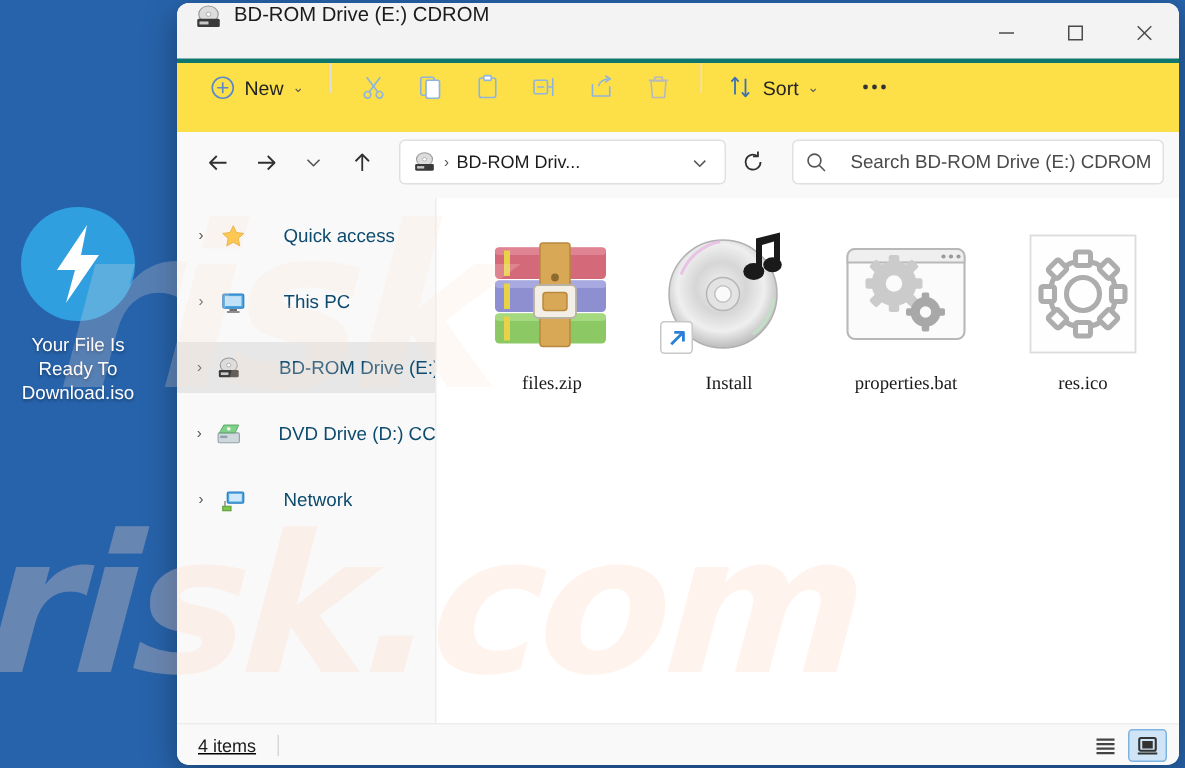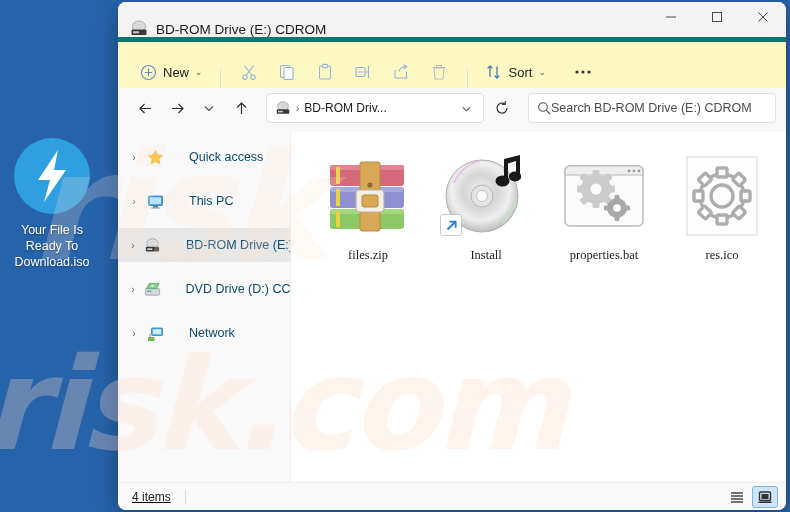--- a/index.html
+++ b/index.html
@@ -84,44 +84,44 @@
     display: flex;
     flex-direction: column;
     z-index: 20;
   }
 
   
   .titlebar {
     height: 40px;
     background: #f3f3f3;
     display: flex;
-    align-items: flex-end;
+    align-items: flex-start;
     flex: 0 0 40px;
-    border-bottom: 5px solid #0f766e;
+    border-bottom: 3px solid #0f766e;
   }
   .titlebar .tb-icon { margin-left: 12px; width: 18px; height: 18px; display:block; }
   .titlebar .tb-title {
     margin-left: 8px;
     font-size: 13.5px;
     color: #1b1b1b;
   }
   .titlebar .spacer { flex: 1; }
   .wbtn {
     width: 46px; height: 40px;
     display: flex; align-items: center; justify-content: center;
     color: #4a4a4a;
   }
 
   
   .toolbar {
     height: 46px;
     flex: 0 0 46px;
-    background: #fef9c3;
-    display: flex;
-    align-items: flex-end;
+    background: #fde047;
+    display: flex;
+    align-items: flex-start;
     padding: 0 14px;
   }
   .tb-item {
     height: 32px;
     display: flex; align-items: center;
     padding: 0 8px;
     border-radius: 4px;
     gap: 6px;
   }
   .tb-item .tb-label { font-size: 13px; color: #222; }
@@ -172,21 +172,21 @@
   .searchbox {
     flex: 1;
     height: 30px;
     margin-left: 10px;
     background: #ffffff;
     border: 1px solid #e0e0e0;
     border-radius: 4px;
     display: flex;
     align-items: center;
     padding: 0 8px;
-    gap: 0;
+    gap: 16px;
     min-width: 0;
   }
   .searchbox .ph { font-size: 12.5px; color: #4a4a4a; white-space: nowrap; overflow:hidden; }
 
   
   .body-split { flex: 1; display: flex; min-height: 0; background: #fff; }
 
   .sidebar {
     flex: 0 0 172px;
     background: #f9f9f9;

